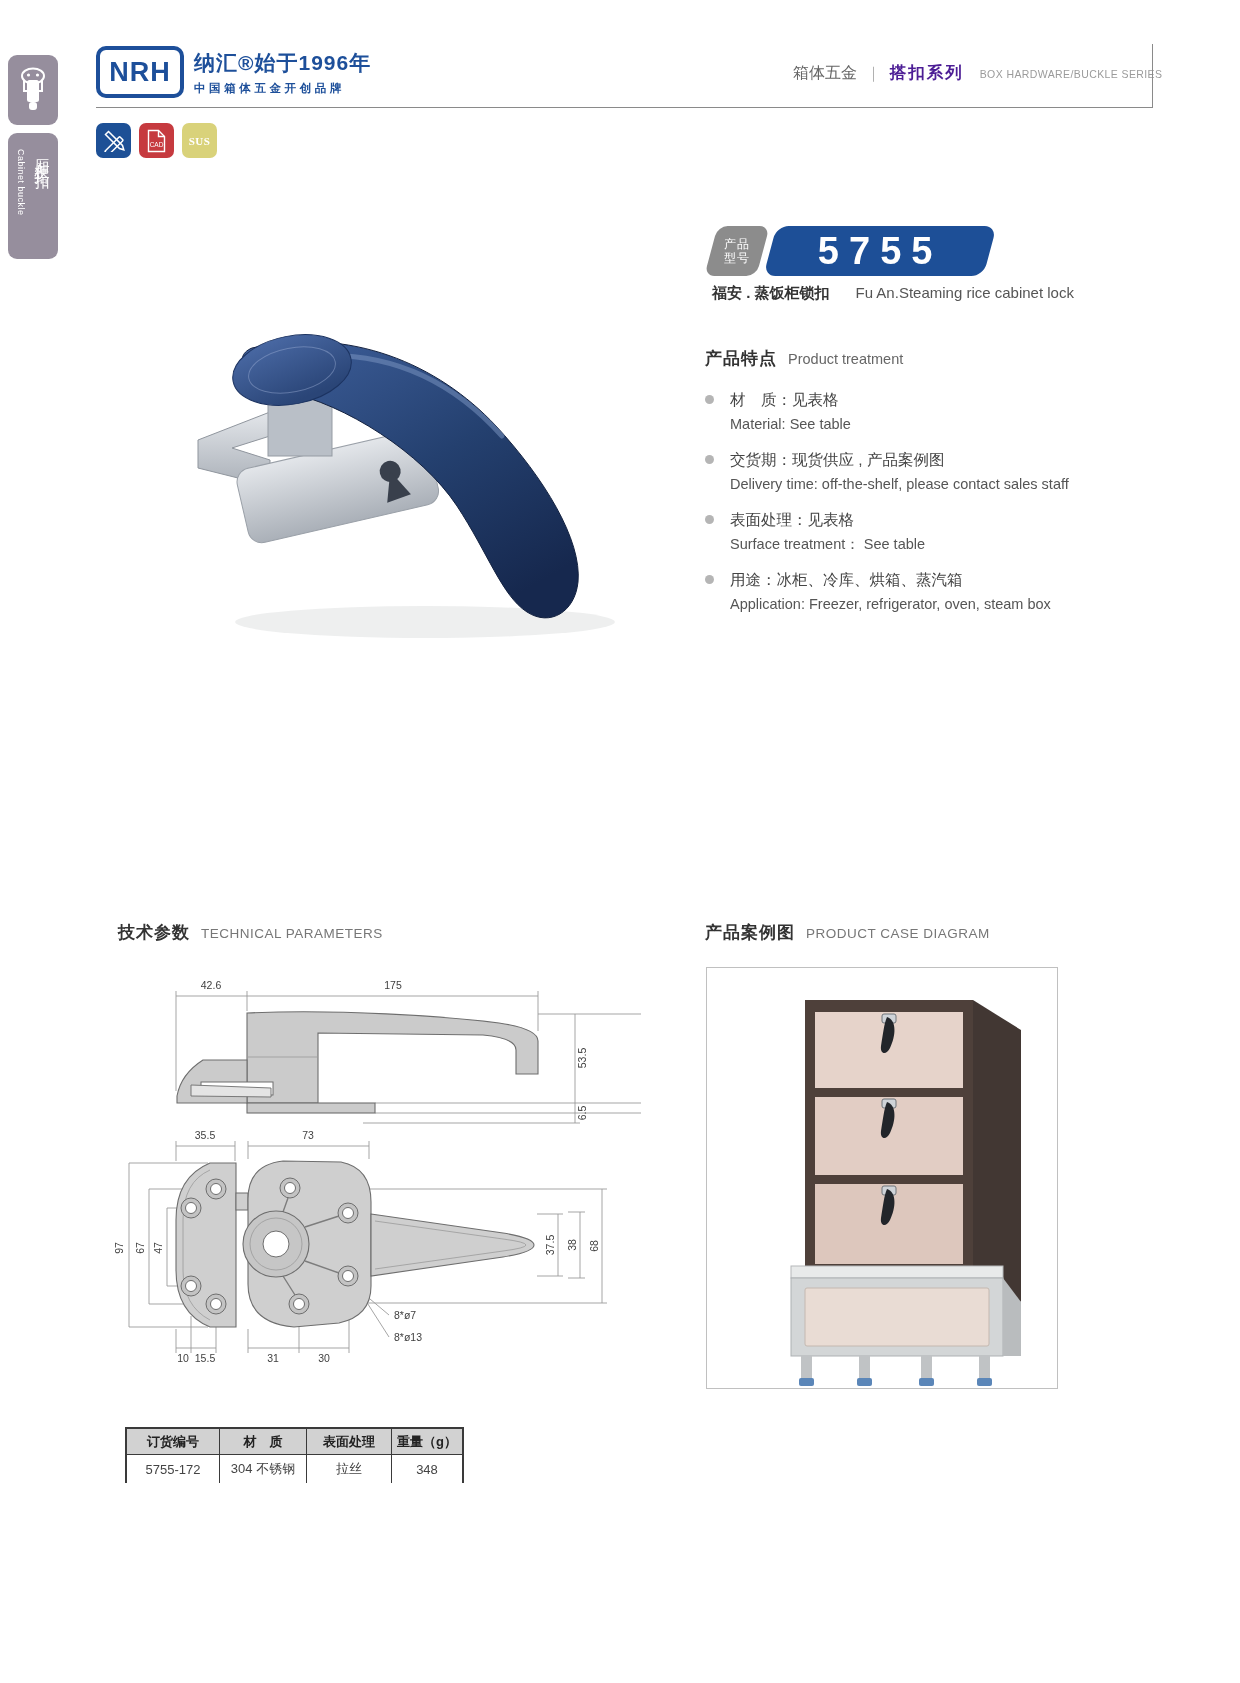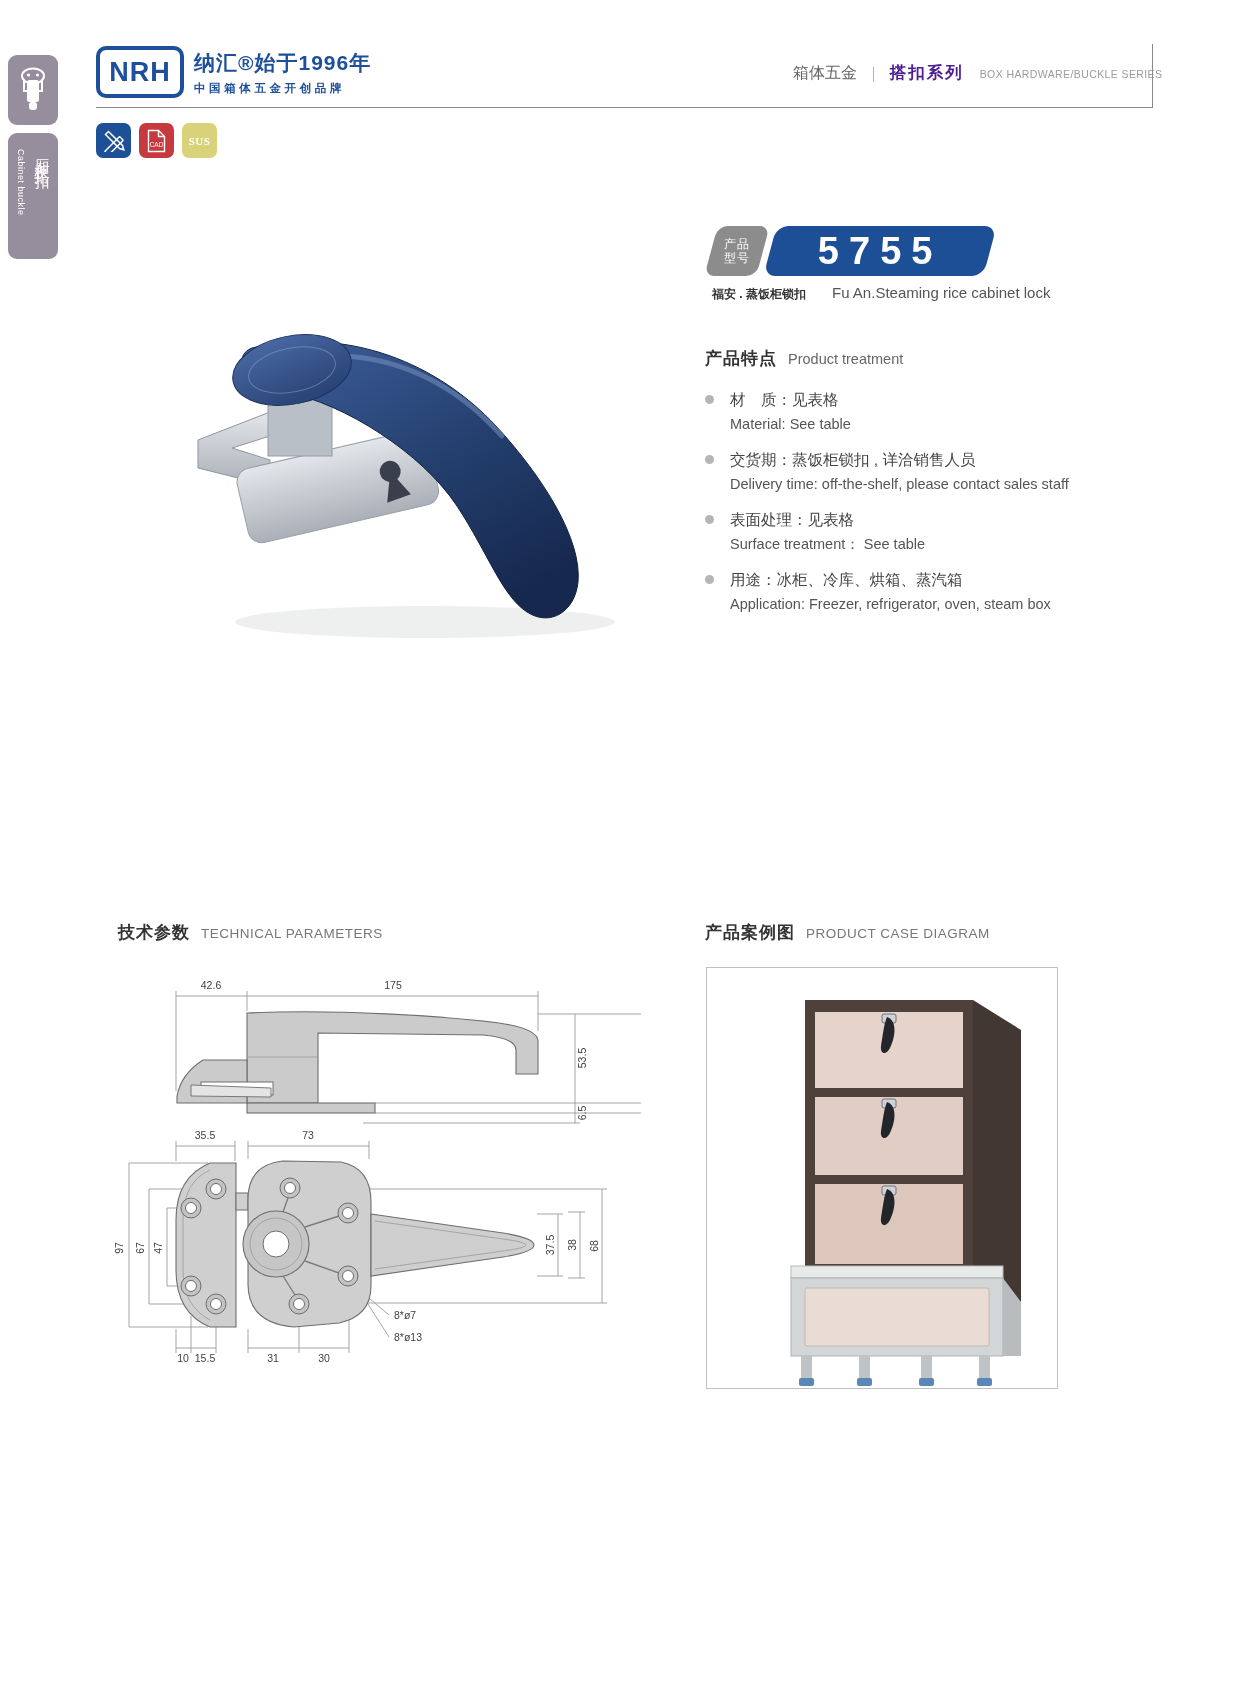--- a/index.html
+++ b/index.html
@@ -39,21 +39,21 @@
   .ic-sus{left:182px;background:#d9d27a;color:#fff;font-weight:bold;font-size:11px;letter-spacing:.5px;font-family:Liberation Serif, serif;}
 
   
   .tag{position:absolute;left:711px;top:226px;width:52px;height:50px;background:#8c8c8c;
        border-radius:10px;transform:skewX(-15deg);display:flex;align-items:center;justify-content:center;}
   .tag-txt{transform:skewX(15deg);color:#fff;font-size:12px;line-height:1.2;text-align:center;letter-spacing:1px;}
   .model{position:absolute;left:770px;top:226px;width:220px;height:50px;background:#1d4f97;
          border-radius:12px;transform:skewX(-15deg);display:flex;align-items:center;justify-content:center;}
   .model-txt{transform:skewX(15deg);color:#fff;font-size:38px;font-weight:bold;letter-spacing:10px;}
   .pname{position:absolute;left:712px;top:284px;display:flex;gap:26px;align-items:baseline;white-space:nowrap;}
-  .pname-cn{font-size:12px;color:#333;font-weight:bold;}
+  .pname-cn{font-size:15px;color:#333;font-weight:bold;}
   .pname-en{font-size:15px;color:#555;}
 
   
   .features{position:absolute;left:705px;top:347px;width:452px;}
   .sec-title{display:flex;gap:11px;align-items:baseline;}
   .sec-title-cn{font-size:17px;font-weight:bold;color:#333;letter-spacing:1px;}
   .sec-title-en{font-size:14.5px;color:#666;}
   .feat-list{margin-top:20px;display:flex;flex-direction:column;gap:16px;}
   .feat{position:relative;padding-left:25px;}
   .dot{position:absolute;left:0;top:5px;width:9px;height:9px;border-radius:50%;background:#b5b5b5;}
@@ -192,21 +192,21 @@
       <span class="sec-title-en">Product treatment</span>
     </div>
     <div class="feat-list">
       <div class="feat">
         <span class="dot"></span>
         <div class="feat-cn">材　质：见表格</div>
         <div class="feat-en">Material: See table</div>
       </div>
       <div class="feat">
         <span class="dot"></span>
-        <div class="feat-cn">交货期：蒸饭柜锁扣 , 详洽销售人员</div>
+        <div class="feat-cn">交货期：现货供应 , 产品案例图</div>
         <div class="feat-en">Delivery time: off-the-shelf, please contact sales staff</div>
       </div>
       <div class="feat">
         <span class="dot"></span>
         <div class="feat-cn">表面处理：见表格</div>
         <div class="feat-en">Surface treatment： See table</div>
       </div>
       <div class="feat">
         <span class="dot"></span>
         <div class="feat-cn">用途：冰柜、冷库、烘箱、蒸汽箱</div>
@@ -338,19 +338,35 @@
       </g>
       <g fill="#5b86b8">
         <rect x="92" y="410" width="15" height="8" rx="2"></rect>
           <rect x="150" y="410" width="15" height="8" rx="2"></rect>
         <rect x="212" y="410" width="15" height="8" rx="2"></rect>
           <rect x="270" y="410" width="15" height="8" rx="2"></rect>
       </g>
     </svg>
   </div>
 
+  <table class="order">
+    <tbody>
+        <tr>
+      <th style="width:84px">订货编号</th>
+      <th style="width:78px">材　质</th>
+      <th style="width:76px">表面处理</th>
+      <th style="width:62px">重量（g）</th>
+    </tr>
+    <tr>
+      <td>5755-172</td>
+      <td>304 不锈钢</td>
+      <td>拉丝</td>
+      <td>348</td>
+    </tr>
+  </tbody>
+    </table>
 
   <div class="pgblk">
     <span>199</span>
   </div>
   <div class="pglbl">page</div>
 
 </div>
 
 </body></html>

